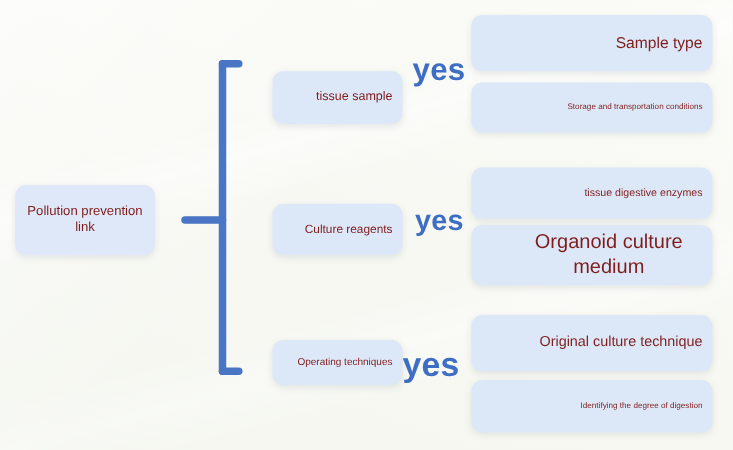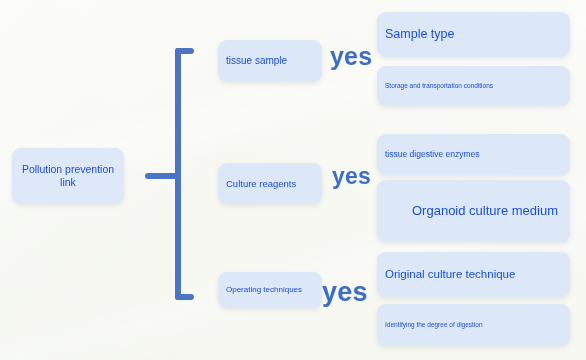--- a/index.html
+++ b/index.html
@@ -32,23 +32,23 @@
     pointer-events: none;
   }
 
   .node {
     position: absolute;
     background: #dce7f7;
     border-radius: 9px;
     box-shadow: 0 2px 5px rgba(120,130,150,0.16);
     display: flex;
     align-items: center;
-    justify-content: flex-start;
+    justify-content: flex-end;
     text-align: center;
-    color: #1d4ed8;
+    color: #7f1d1d;
     box-sizing: border-box;
     padding: 2px 8px;
     line-height: 1.25;
   }
 
   
   .node--root {
     left: 12px;
     top: 148px;
     width: 112px;
@@ -56,34 +56,34 @@
     font-size: 10.5px;
     background: #dfe8f8;
   }
 
   
   .node--mid {
     left: 218px;
     width: 104px;
     background: #dce7f7;
   }
-  .mid-1 { top: 40px;  height: 42px; font-size: 10px; }
+  .mid-1 { top: 57px;  height: 42px; font-size: 10px; }
   .mid-2 { top: 163px; height: 41px; font-size: 9.5px; }
   .mid-3 { top: 272px; height: 36px; font-size: 8px; }
 
   
   .node--right {
     left: 377px;
     width: 193px;
     background: #dce8f7;
   }
   .r-1 { top: 12px;  height: 45px; font-size: 12.5px; }
   .r-2 { top: 66px;  height: 40px; font-size: 6.5px; }
   .r-3 { top: 134px; height: 41px; font-size: 8.5px; }
-  .r-4 { top: 180px; height: 62px; font-size: 13px; padding-left: 35px; }
+  .r-4 { top: 180px; height: 48px; font-size: 16px; padding-left: 35px; }
   .r-5 { top: 252px; height: 45px; font-size: 11.5px; }
   .r-6 { top: 304px; height: 42px; font-size: 6.5px; }
 
   
   .yes-label {
     position: absolute;
     color: #3d6dc4;
     font-weight: bold;
     letter-spacing: 0.2px;
     user-select: none;

